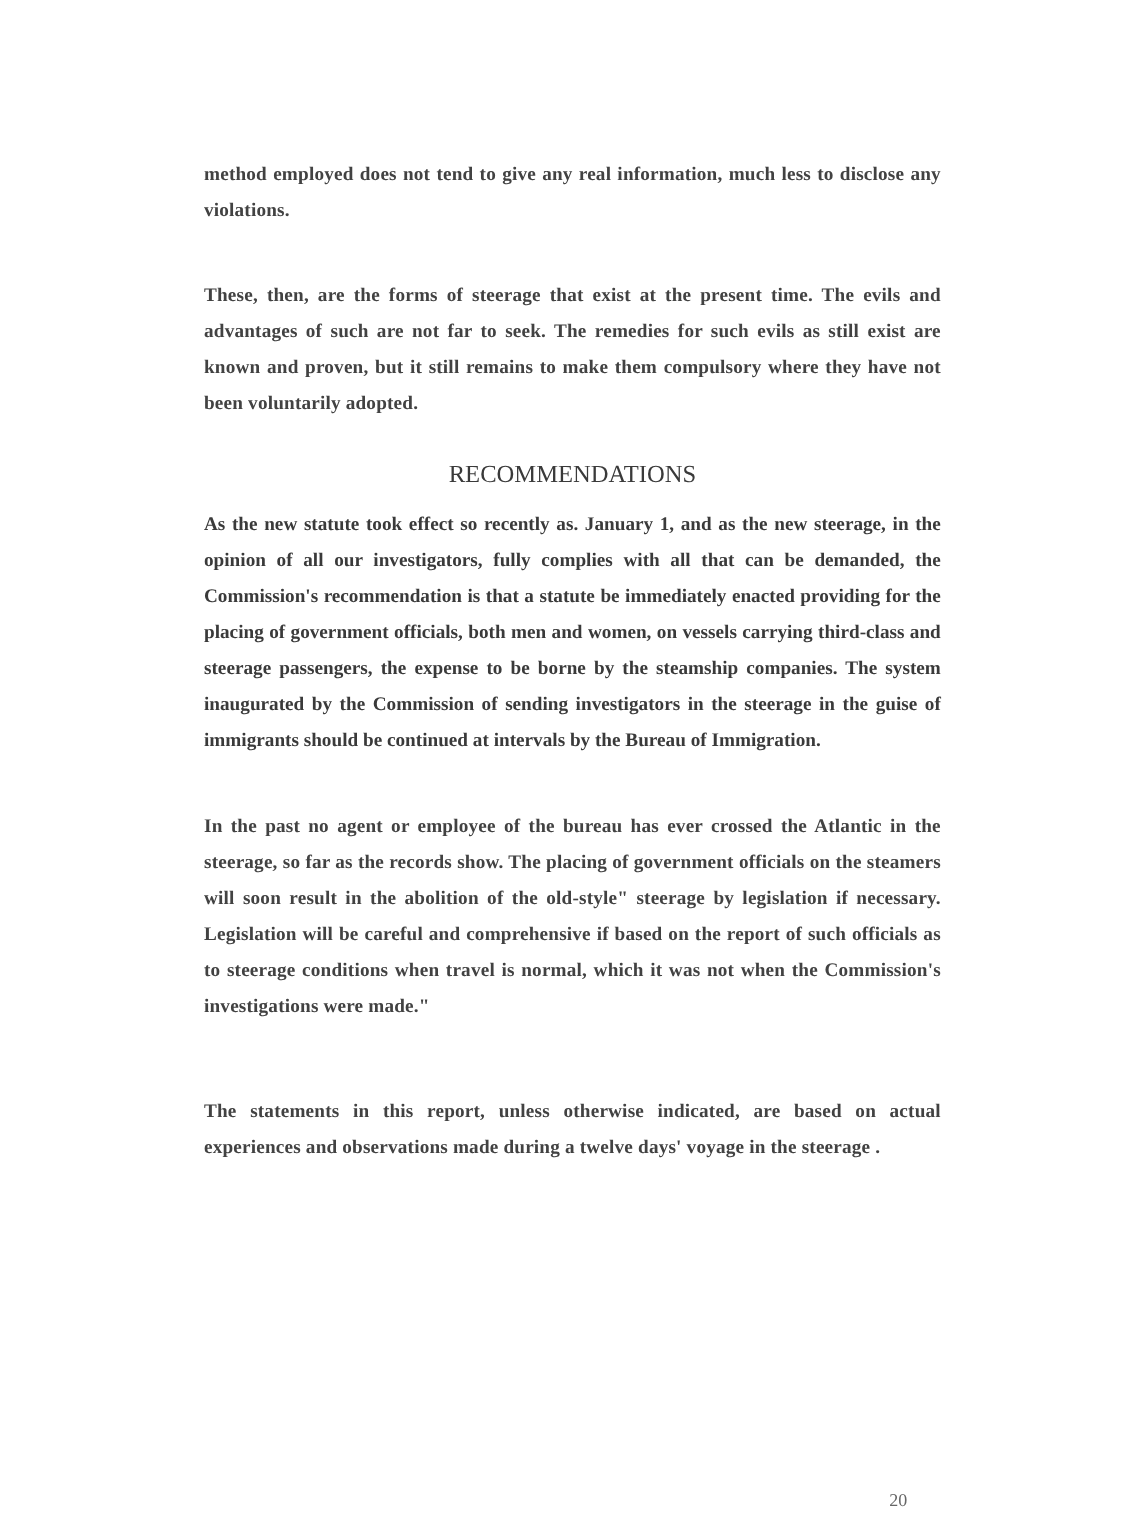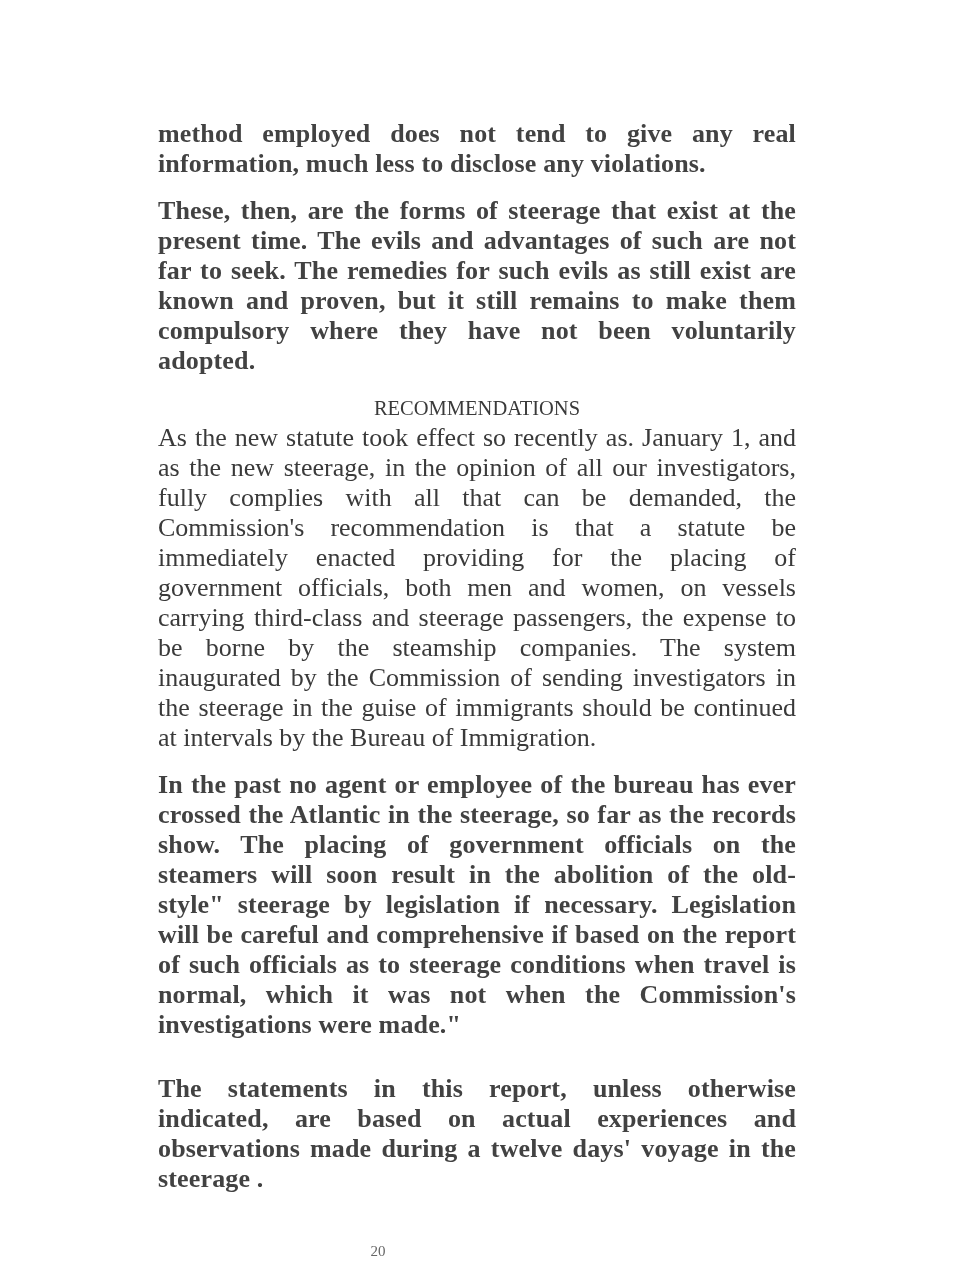--- a/index.html
+++ b/index.html
@@ -15,50 +15,50 @@
       font-family: "Liberation Serif", "DejaVu Serif", serif;
       color: #3f3f3f;
     }
     .page-body {
       position: absolute;
       left: 158px;
       top: 119px;
       width: 638px;
     }
     .para {
-      margin: 0;
-      font-size: 26px;
+      margin: 12px;
+      font-size: 16px;
       line-height: 30px;
       text-align: justify;
       text-align-last: left;
     }
     .para.bold {
       font-weight: bold;
       color: #424242;
       letter-spacing: 0.15px;
     }
     .para.regular {
-      font-weight: normal;
+      font-weight: bold;
       color: #3a3a3a;
     }
     .gap { height: 17px; }
     .heading {
       margin: 0;
       font-size: 20.5px;
       line-height: 30px;
       font-weight: normal;
       color: #3a3a3a;
       text-align: center;
     }
     .page-number {
       position: absolute;
       left: 0;
       width: 756px;
       top: 1243px;
-      text-align: center;
+      text-align: right;
       font-size: 15px;
       color: #666666;
     }
   </style>
 </head>
 <body>
 
 <div class="page-body">
   <p class="para bold">method employed does not tend to give any real information, much less to disclose any violations.</p>
   <div class="gap"></div>

